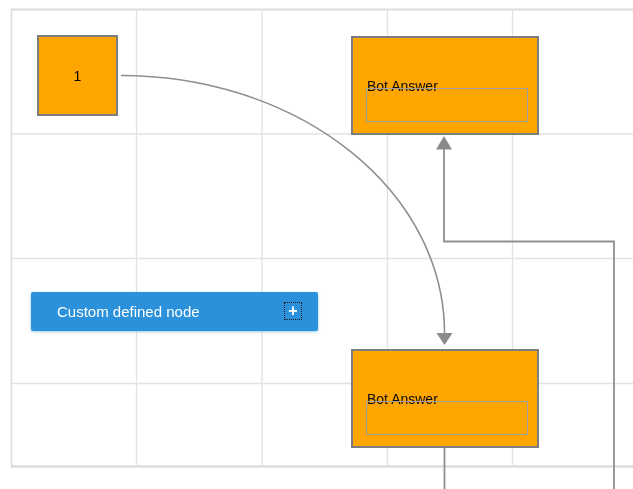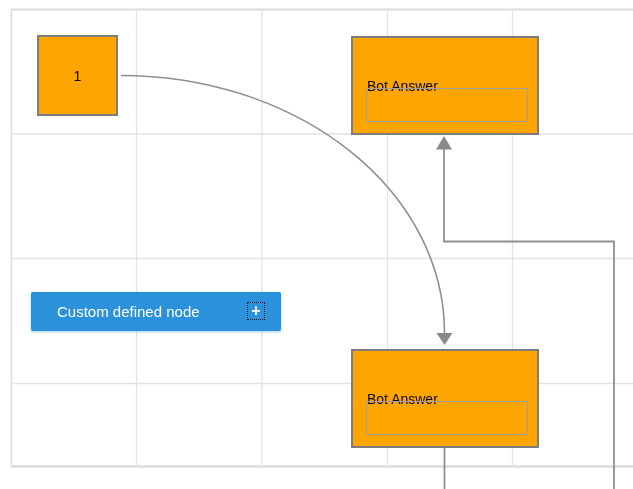--- a/index.html
+++ b/index.html
@@ -48,21 +48,21 @@
     left: 13px; top: 50px;
     width: 160px; height: 32px;
     border: 1px solid #9f9f9f;
     background: transparent;
     box-sizing: content-box;
   }
   
   #palette-button {
     position: absolute;
     left: 31px; top: 292px;
-    width: 250px; height: 39px;
+    width: 287px; height: 39px;
     background: #2B91DA;
     border-radius: 2px;
     z-index: 3;
     box-shadow: 0 1px 3px rgba(43,145,218,0.45);
     cursor: pointer;
   }
   #palette-button .label {
     position: absolute;
     left: 26px; top: 0;
     height: 39px;

